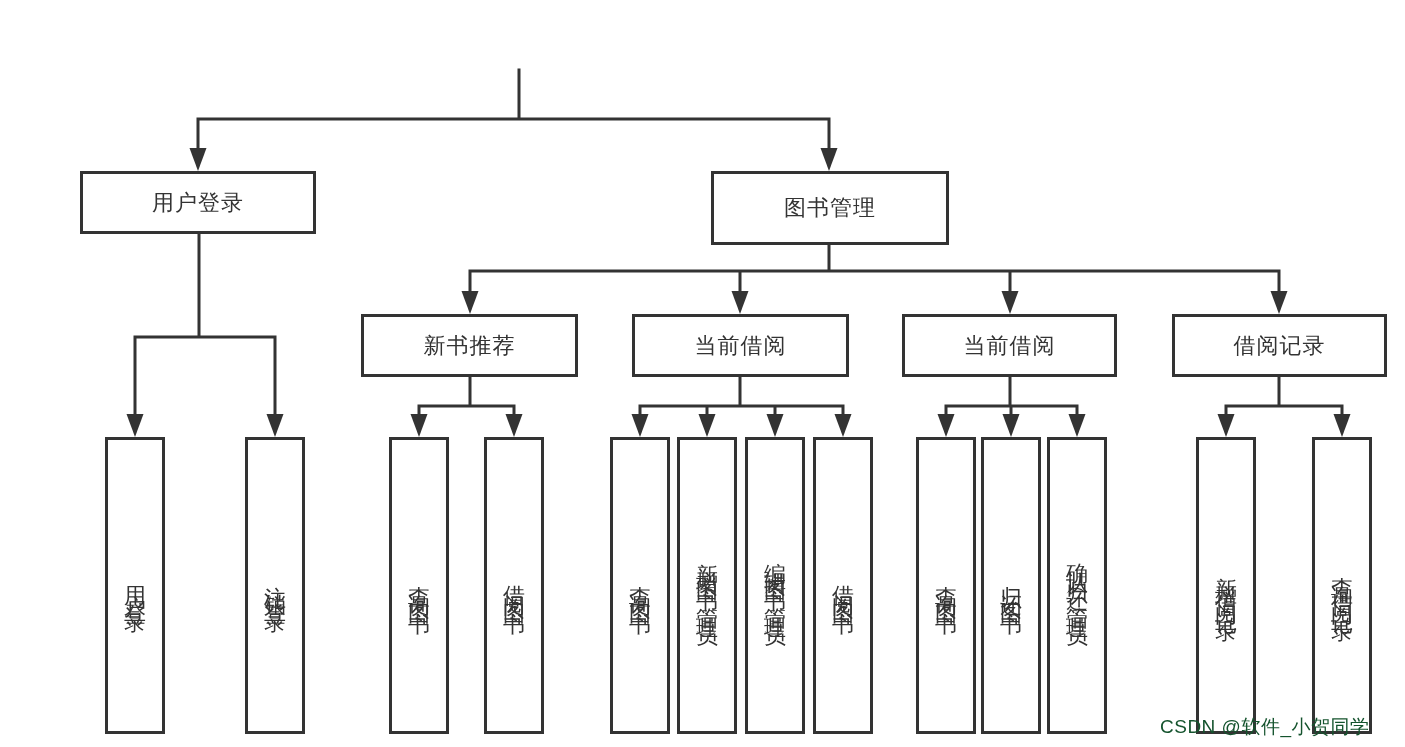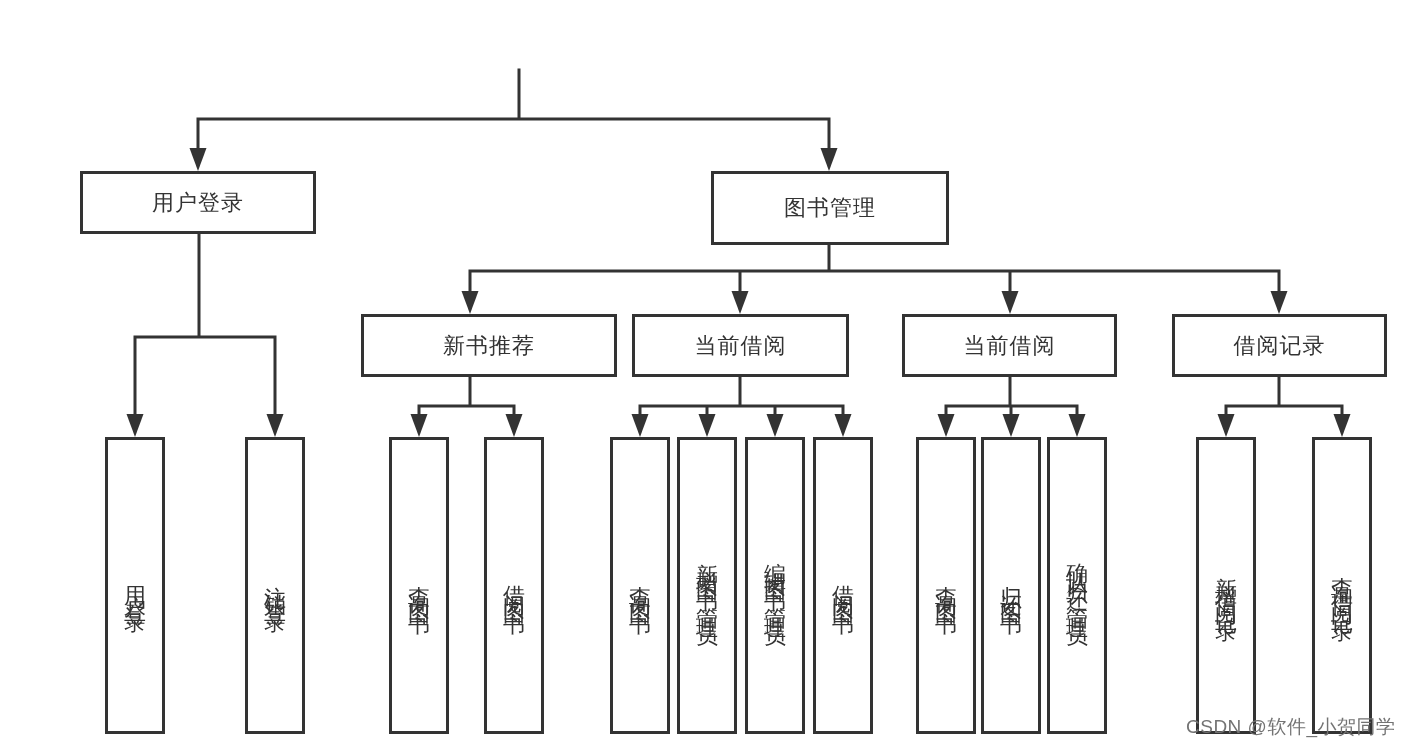--- a/index.html
+++ b/index.html
@@ -11,22 +11,22 @@
   .box{
     position:absolute;background:#ffffff;border:3px solid #333333;box-sizing:border-box;
     display:flex;align-items:center;justify-content:center;color:#333333;z-index:2;
   }
   .hlabel{font-size:22px;letter-spacing:1px;white-space:nowrap;}
   .vtext{
     writing-mode:vertical-rl;text-orientation:mixed;
     font-size:22px;letter-spacing:9px;line-height:1;white-space:nowrap;
   }
   .watermark{
-    position:absolute;left:1186px;top:714px;z-index:3;
-    color:#737373;font-size:19px;white-space:nowrap;letter-spacing:0.5px;
+    position:absolute;left:1160px;top:714px;z-index:3;
+    color:#14532d;font-size:19px;white-space:nowrap;letter-spacing:0.5px;
   }
 </style>
 </head>
 <body>
 
 <div class="canvas">
 
   <svg class="wires" width="1405" height="747" viewBox="0 0 1405 747">
     <g stroke="#333333" stroke-width="3" fill="none" stroke-linecap="square">
 
@@ -68,21 +68,21 @@
   </svg>
 
 
   <div class="box" style="left:80px;top:171px;width:236px;height:63px;">
     <span class="hlabel">用户登录</span>
   </div>
   <div class="box" style="left:711px;top:171px;width:238px;height:74px;">
     <span class="hlabel">图书管理</span>
   </div>
 
-  <div class="box" style="left:361px;top:314px;width:256px;height:63px;">
+  <div class="box" style="left:361px;top:314px;width:217px;height:63px;">
     <span class="hlabel">新书推荐</span>
   </div>
   <div class="box" style="left:632px;top:314px;width:217px;height:63px;">
     <span class="hlabel">当前借阅</span>
   </div>
   <div class="box" style="left:902px;top:314px;width:215px;height:63px;">
     <span class="hlabel">当前借阅</span>
   </div>
   <div class="box" style="left:1172px;top:314px;width:215px;height:63px;">
     <span class="hlabel">借阅记录</span>

